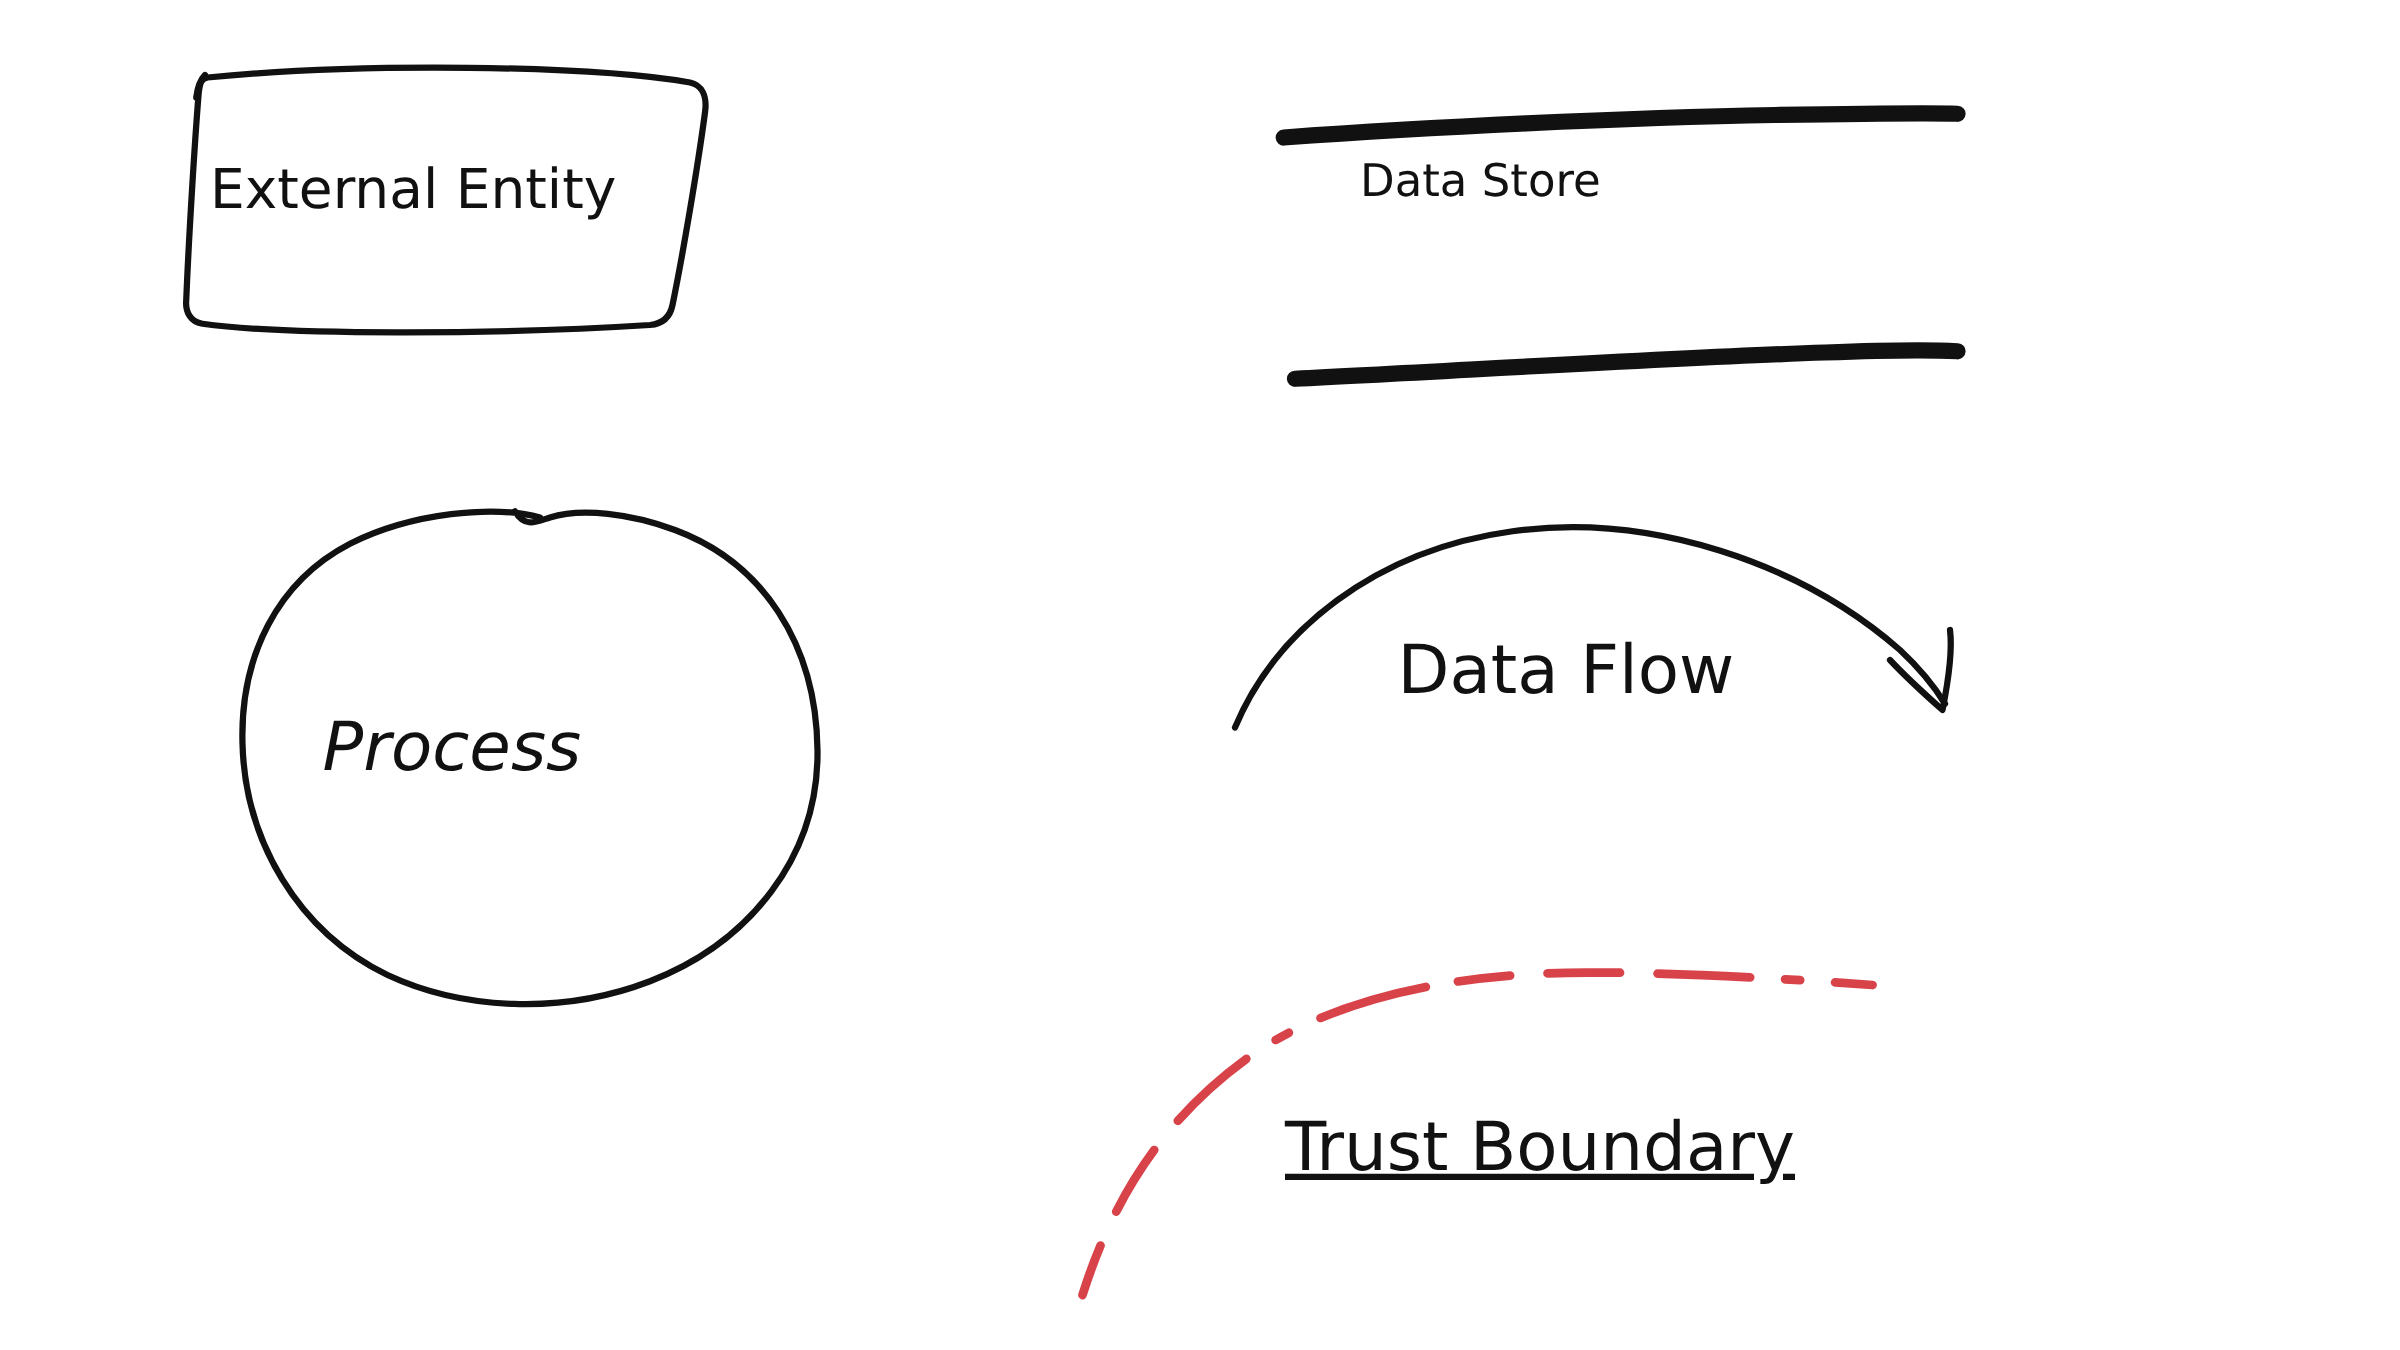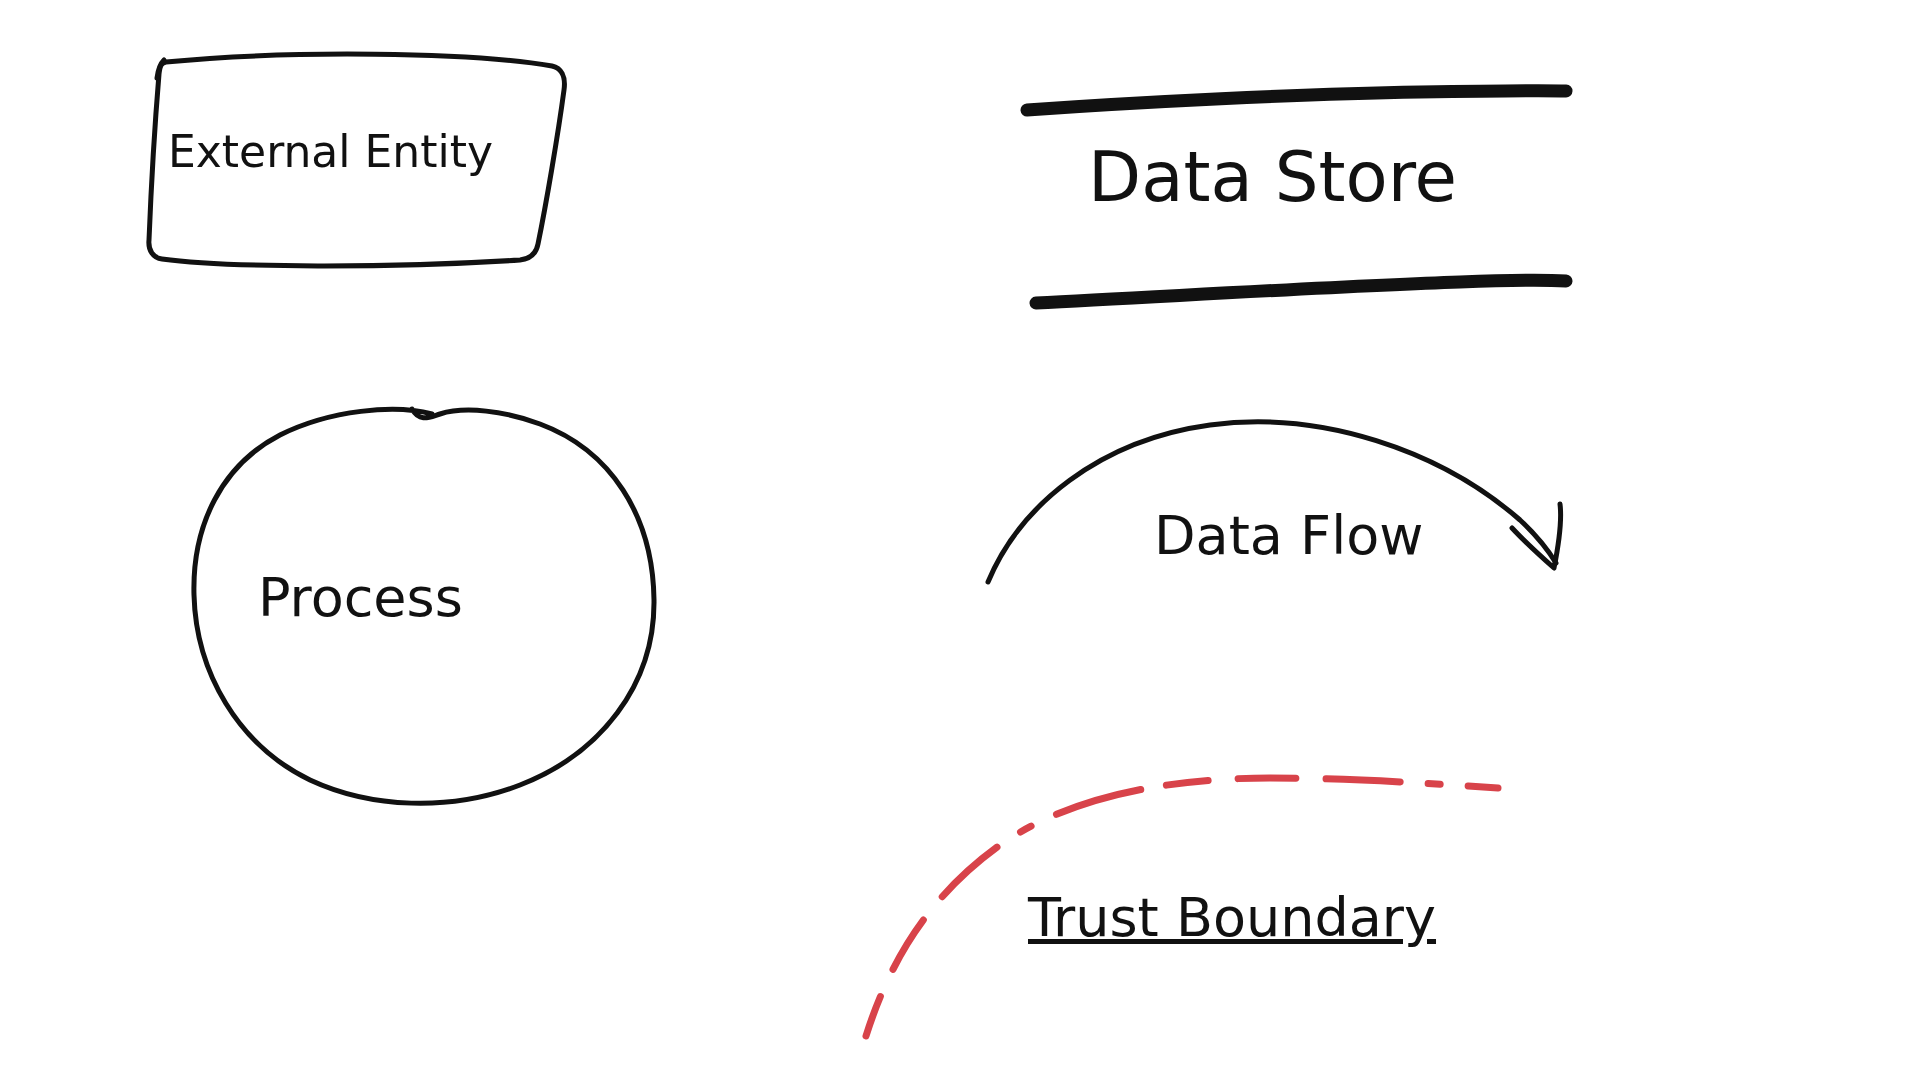--- a/index.html
+++ b/index.html
@@ -21,23 +21,23 @@
     left: 0;
     top: 0;
   }
   .label {
     position: absolute;
     color: #111111;
     white-space: nowrap;
     line-height: 1.1;
   }
   .label-external-entity { left: 168px; top: 128px; font-size: 44px; }
-  .label-data-store      { left: 1088px; top: 140px; font-size: 69px; }
-  .label-process         { left: 258px;  top: 568px; font-size: 54px; }
-  .label-data-flow       { left: 1118px; top: 506px; font-size: 54px; margin-left: 36px; }
+  .label-data-store      { left: 1088px; top: 126px; font-size: 36px; }
+  .label-process         { left: 258px;  top: 568px; font-size: 54px; font-style: italic; }
+  .label-data-flow       { left: 1118px; top: 506px; font-size: 54px; }
   .label-trust-boundary  { left: 1028px; top: 888px; font-size: 54px; text-decoration: underline; }
 </style>
 </head>
 <body>
 
 <div class="canvas">
 
   <svg class="shapes" width="1920" height="1080" viewBox="0 0 1920 1080">
 
     <path d="M 166 62

